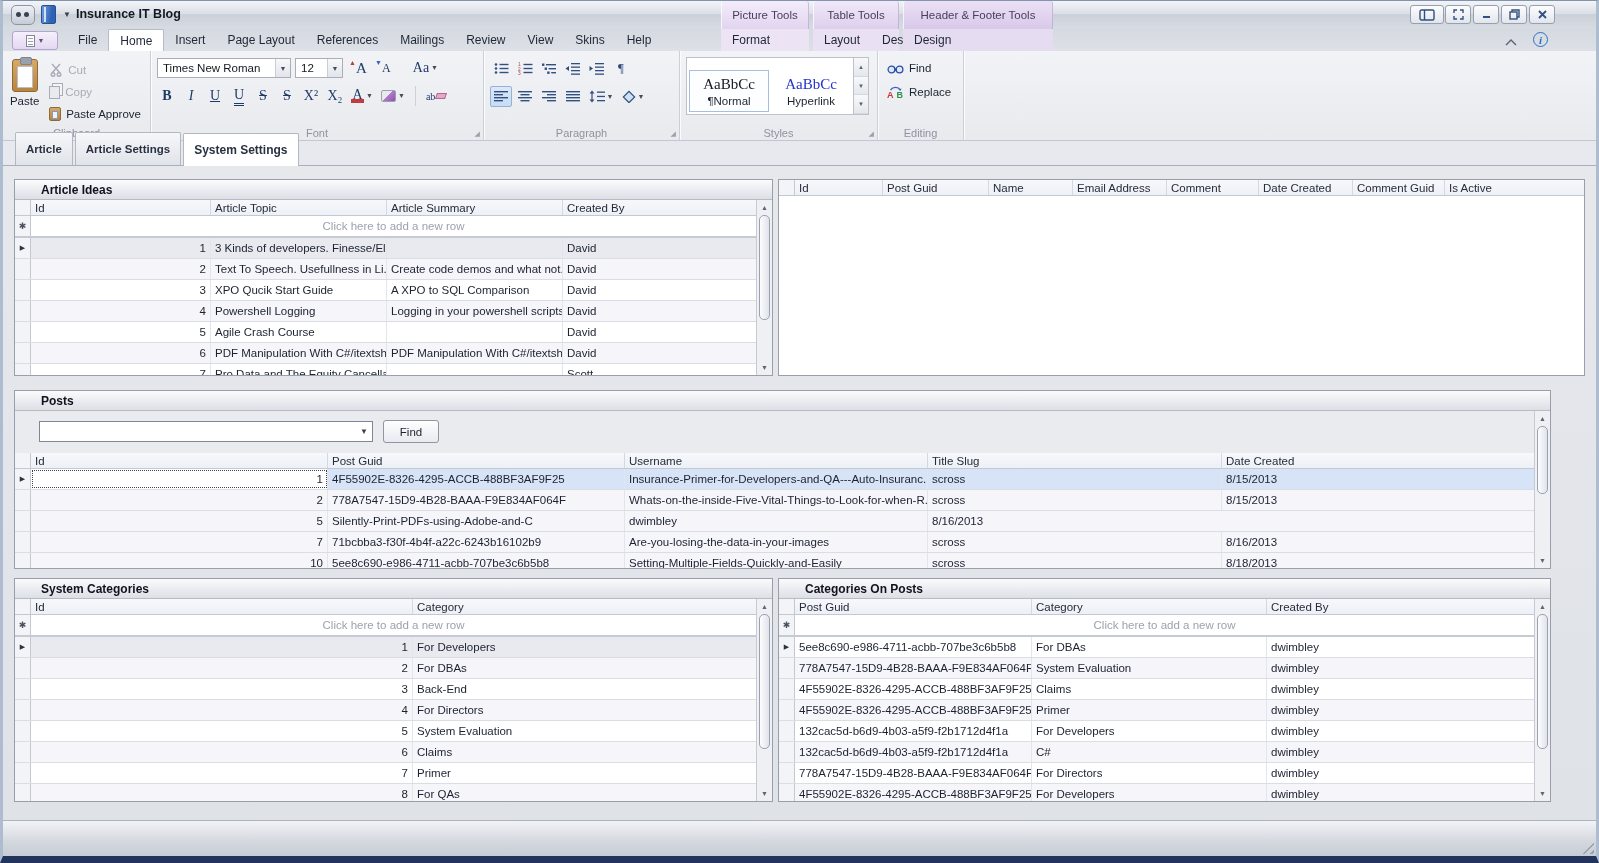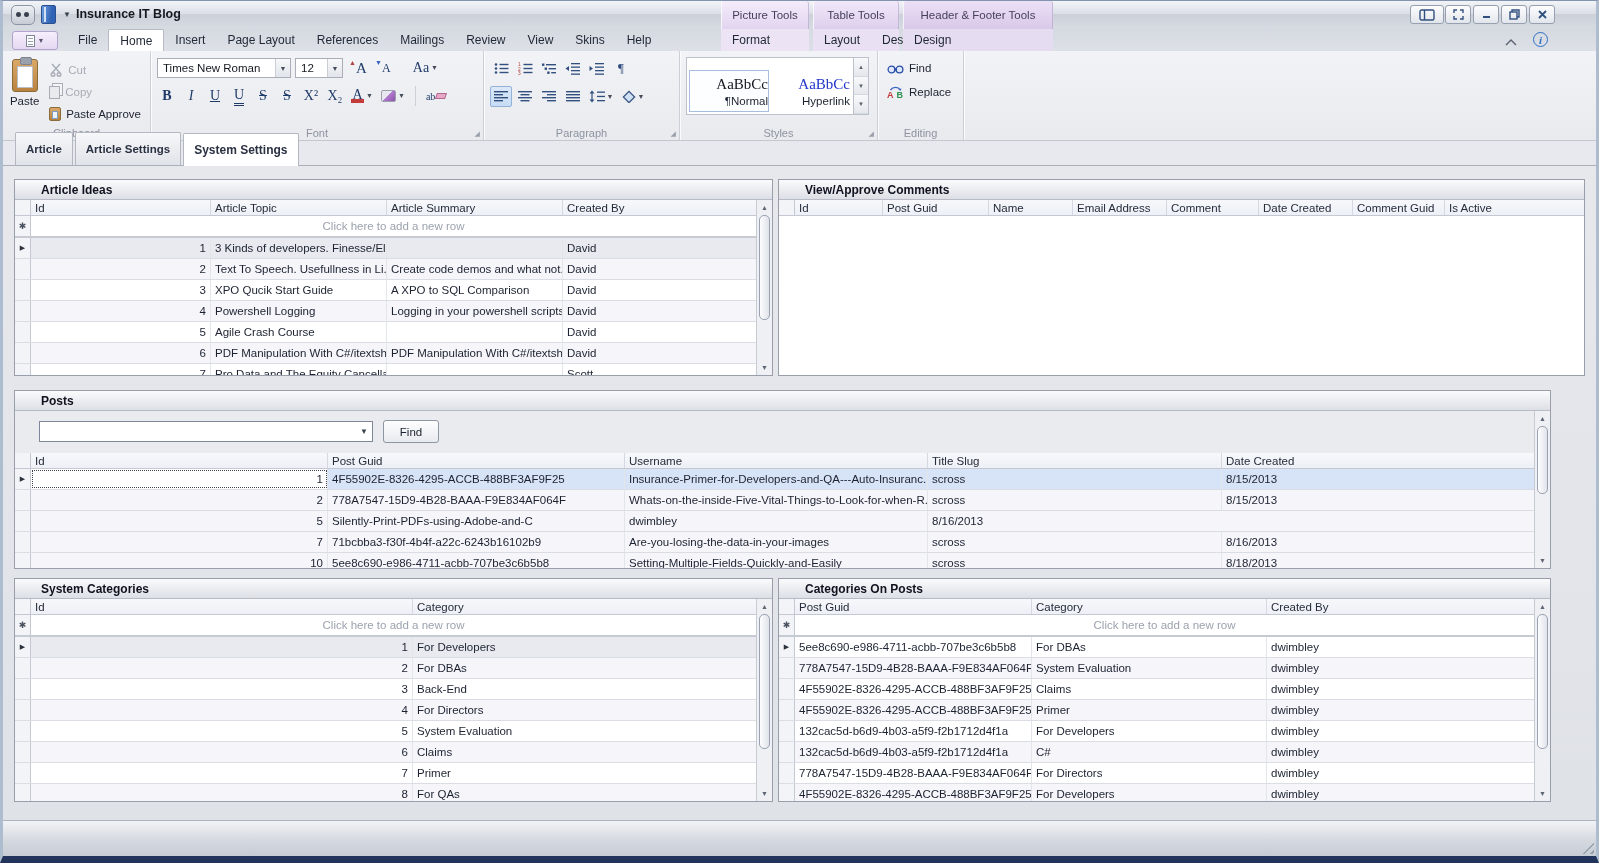--- a/index.html
+++ b/index.html
@@ -82,21 +82,21 @@
   .fc-bar{display:block;width:13px;height:4px;background:#c43b3b;margin-top:-2px;}
   .hl-pen{width:15px;height:12px;background:linear-gradient(135deg,#e7e9ee 45%,#b47bd1 45%,#8e54ab);border:1px solid #9aa0ab;border-radius:2px;}
   .erase{width:10px;height:6px;background:#e8a7c6;border:1px solid #b06a92;margin-left:1px;transform:skewX(-18deg);}
   .fsep{width:1px;height:20px;background:#ccd0d8;margin:0 4px;}
   .g-par{width:196px;}
   .ibtn{width:22px;height:21px;display:flex;align-items:center;justify-content:center;border-radius:2px;border:1px solid transparent;}
   .ibtn.pressed{background:linear-gradient(#dce8f8,#c6dcf5);border-color:#93b2d8;}
   .pilcrow{font-size:13px;color:#2e4a7d;font-family:"Liberation Serif",serif;}
   .g-sty{width:198px;display:flex;padding-top:6px;}
   .gallery{display:flex;border:1px solid #bcc1cb;background:#fff;padding:2px;gap:2px;height:58px;}
-  .stylecard{width:80px;display:flex;flex-direction:column;align-items:flex-end;justify-content:center;gap:2px;border:1px solid transparent;margin-top:10px;}
+  .stylecard{width:80px;display:flex;flex-direction:column;align-items:center;justify-content:center;gap:2px;border:1px solid transparent;margin-top:10px;}
   .stylecard.sel{border-color:#a8bede;background:#fdfeff;}
   .stylecard .prev{font-family:"Liberation Serif","DejaVu Serif",serif;font-size:15px;color:#14181f;}
   .stylecard .prev.link{color:#2233cc;}
   .stylecard .sname{font-size:11.5px;color:#1c2330;}
   .strip{width:15px;height:58px;display:flex;flex-direction:column;border:1px solid #bcc1cb;border-left:none;}
   .strip span{flex:1;display:flex;align-items:center;justify-content:center;font-size:6px;color:#5a6270;
     background:linear-gradient(#f8f9fb,#e4e7ec);border-bottom:1px solid #d4d8df;}
   .g-edit{width:86px;}
   .g-edit .sbtn{height:24px;}
 
@@ -574,21 +574,20 @@
         <div class="vscroll">
           <span class="varrow">▲</span>
           <span class="vthumb" style="height:105px;"></span>
           <span class="vspace"></span>
           <span class="varrow">▼</span>
         </div>
       </div>
     </div>
 
     <div class="panel" style="left:775px;top:13px;width:807px;height:197px;">
-      <div class="pcap">View/Approve Comments</div>
       <div class="gridzone g-view">
         <div class="gcontent">
           <div class="ghead">
             <div class="gh ind"></div>
             <div class="gh">Id</div>
             <div class="gh">Post Guid</div>
             <div class="gh">Name</div>
             <div class="gh">Email Address</div>
             <div class="gh">Comment</div>
             <div class="gh">Date Created</div>

